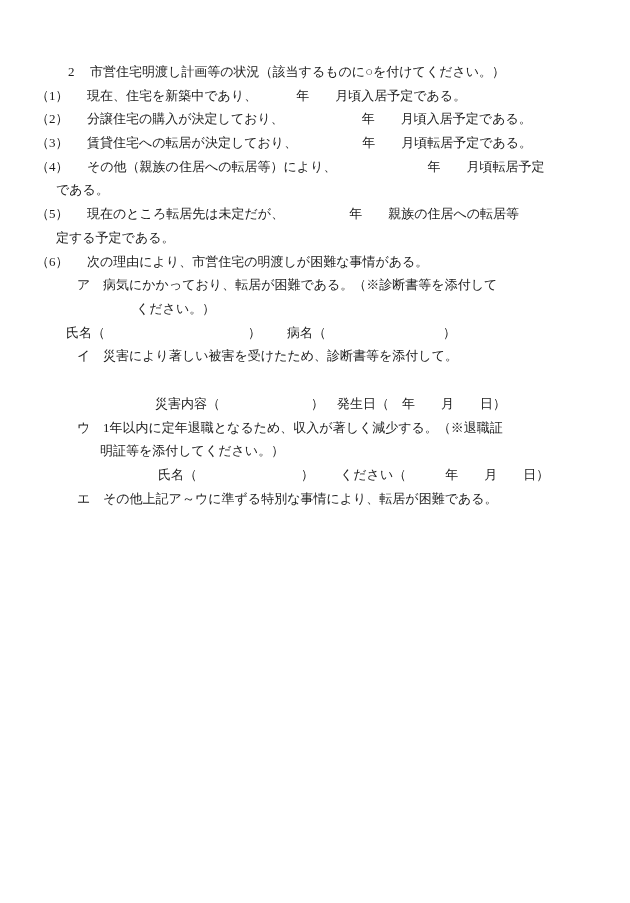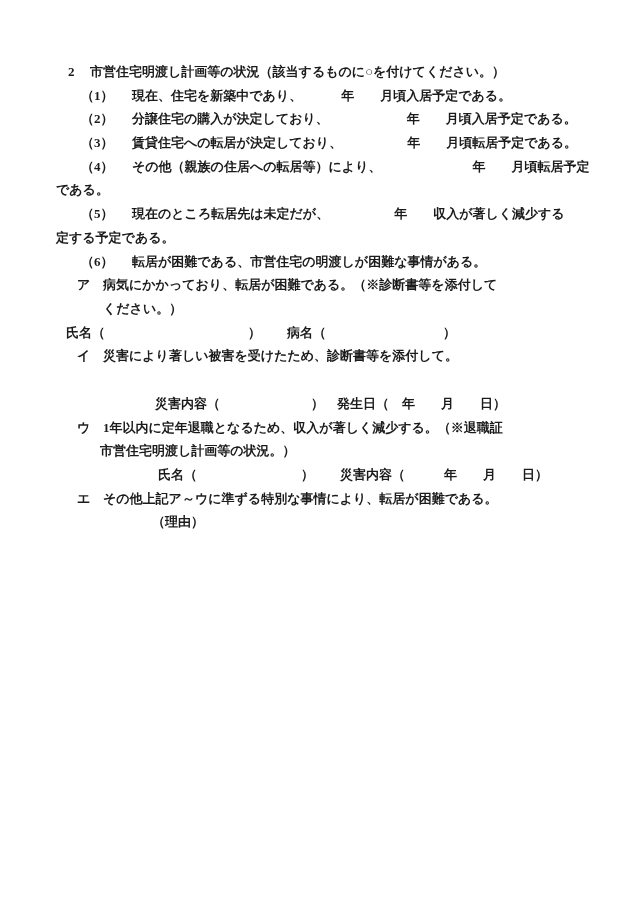--- a/index.html
+++ b/index.html
@@ -5,28 +5,28 @@
   html,body{margin:0;padding:0;background:#ffffff;}
   .page{
     position:relative;
     width:630px;height:903px;
     background:#ffffff;
     overflow:hidden;
     font-family:"Liberation Serif","DejaVu Serif",serif;
     font-size:13px;
     color:#1b1b1b;
   }
-  .content{position:absolute;top:60px;left:0;width:498px;font-weight:bold;}
+  .content{position:absolute;top:60px;left:0;width:498px;}
   .l{height:23.7px;line-height:23.7px;white-space:nowrap;}
   
   .pl-title{padding-left:68px;}
-  .pl-item{padding-left:81px;}
+  .pl-item{padding-left:36px;}
   .pl-c1{padding-left:56px;}   
   .pl-r{padding-left:77px;}    
-  .pl-ca{padding-left:103px;}   
+  .pl-ca{padding-left:103px;margin-left:33px;}   
   .pl-cu{padding-left:100px;}   
   .pl-fa{padding-left:66px;}   
   .pl-fi{padding-left:155px;margin-top:24px;}   
   .pl-fu{padding-left:158px;}   
   .pl-ry{padding-left:152px;}   
   .mk0{display:inline-block;width:22px;}  
   .mk{display:inline-block;width:51px;}   
   .mk2{display:inline-block;width:26px;}  
 </style>
 </head>
@@ -40,40 +40,39 @@
     <div class="l pl-item"><span class="mk">（1）</span><span>現在、住宅を新築中であり、　　　年　　月頃入居予定である。</span></div>
 
     <div class="l pl-item"><span class="mk">（2）</span><span>分譲住宅の購入が決定しており、　　　　　　年　　月頃入居予定である。</span></div>
 
     <div class="l pl-item"><span class="mk">（3）</span><span>賃貸住宅への転居が決定しており、　　　　　年　　月頃転居予定である。</span></div>
 
     <div class="l pl-item"><span class="mk">（4）</span><span>その他（親族の住居への転居等）により、　　　　　　　年　　月頃転居予定</span></div>
 
     <div class="l pl-c1"><span>である。</span></div>
 
-    <div class="l pl-item"><span class="mk">（5）</span><span>現在のところ転居先は未定だが、　　　　　年　　収入が著しく減少する</span></div>
+    <div class="l pl-item"><span class="mk">（5）</span><span>現在のところ転居先は未定だが、　　　　　年　　親族の住居への転居等</span></div>
 
     <div class="l pl-c1"><span>定する予定である。</span></div>
 
-    <div class="l pl-item"><span class="mk">（6）</span><span>転居が困難である、市営住宅の明渡しが困難な事情がある。</span></div>
+    <div class="l pl-item"><span class="mk">（6）</span><span>次の理由により、市営住宅の明渡しが困難な事情がある。</span></div>
 
     <div class="l pl-r"><span class="mk2">ア</span><span>病気にかかっており、転居が困難である。（※診断書等を添付して</span></div>
 
     <div class="l pl-ca"><span>ください。）</span></div>
 
     <div class="l pl-fa"><span>氏名（　　　　　　　　　　　）　　病名（　　　　　　　　　）</span></div>
 
     <div class="l pl-r"><span class="mk2">イ</span><span>災害により著しい被害を受けたため、診断書等を添付して。</span></div>
 
     <div class="l pl-fi"><span>災害内容（　　　　　　　）　発生日（　年　　月　　日）</span></div>
 
     <div class="l pl-r"><span class="mk2">ウ</span><span>1年以内に定年退職となるため、収入が著しく減少する。（※退職証</span></div>
 
-    <div class="l pl-cu"><span>市営住宅明渡し計画等の状況。）</span></div>
+    <div class="l pl-cu"><span>明証等を添付してください。）</span></div>
 
-    <div class="l pl-fu"><span>氏名（　　　　　　　　）　　災害内容（　　　年　　月　　日）</span></div>
+    <div class="l pl-fu"><span>氏名（　　　　　　　　）　　ください（　　　年　　月　　日）</span></div>
 
     <div class="l pl-r"><span class="mk2">エ</span><span>その他上記ア～ウに準ずる特別な事情により、転居が困難である。</span></div>
 
-    <div class="l pl-ry"><span>（理由）</span></div>
 
   </div>
 </div>
 
 </body></html>

